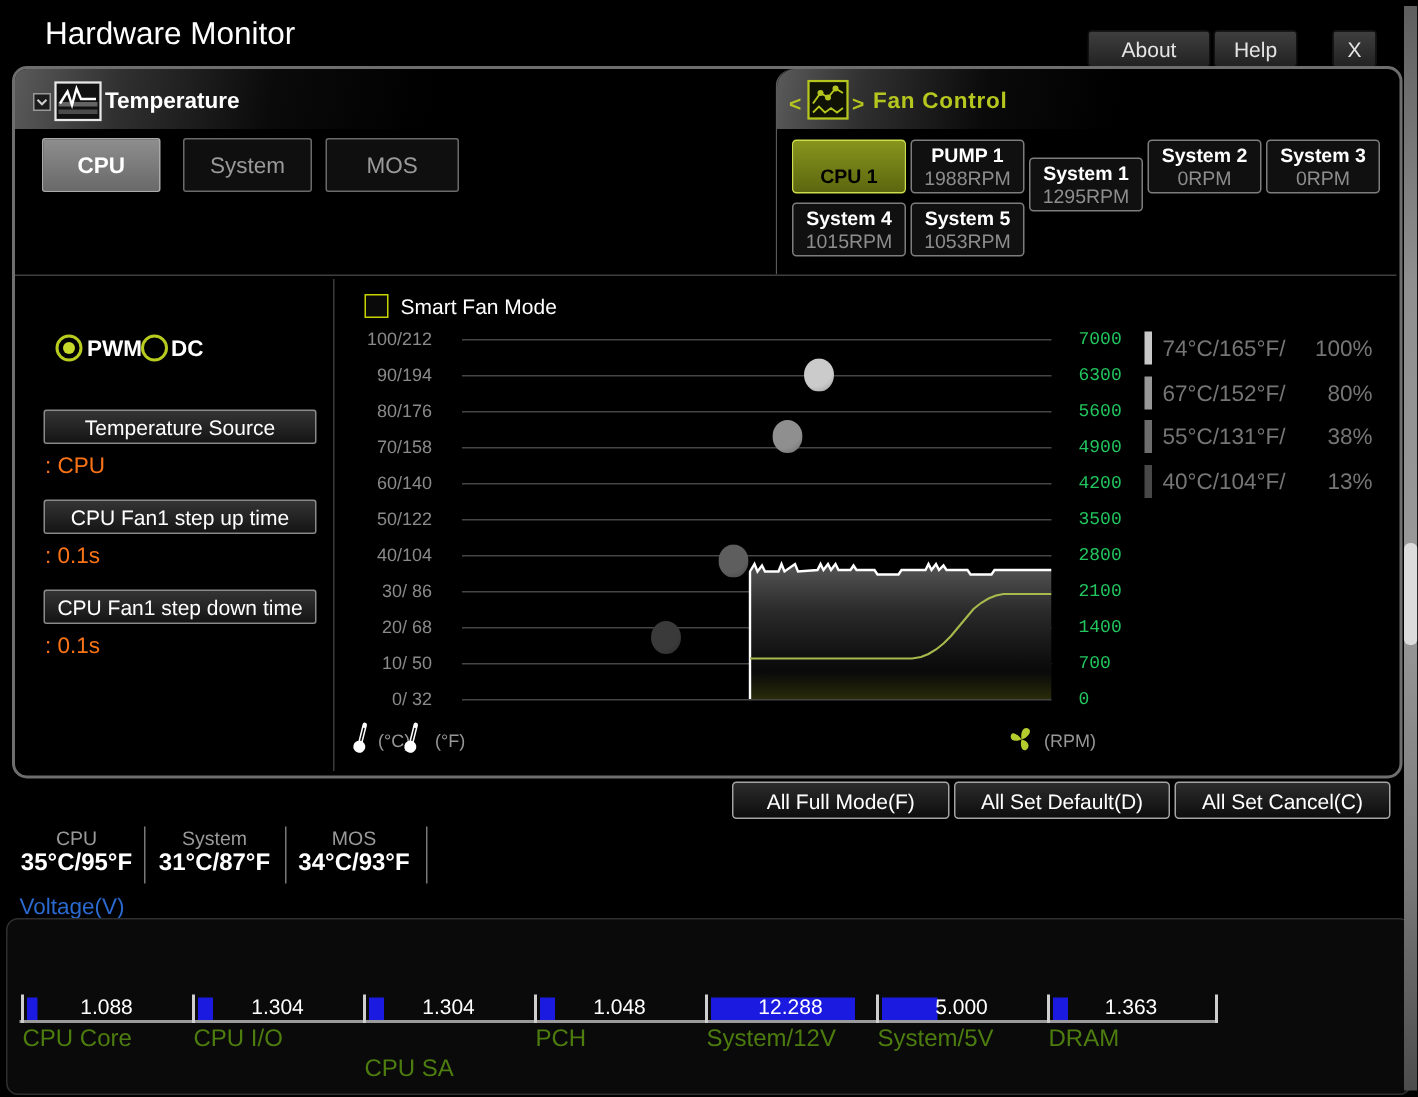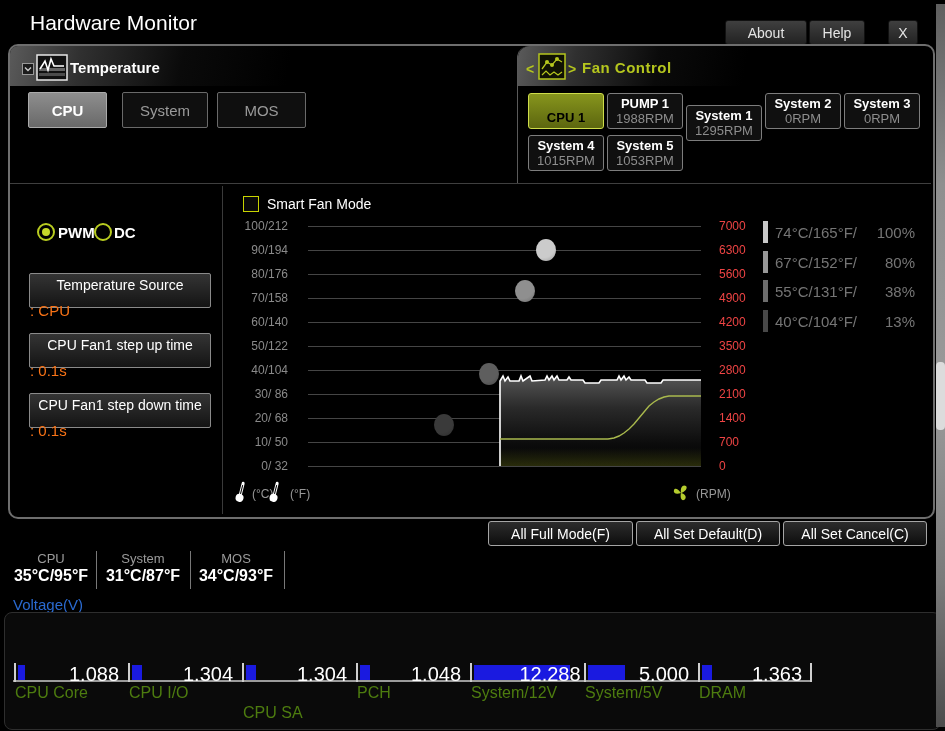--- a/index.html
+++ b/index.html
@@ -31,50 +31,50 @@
            box-sizing:border-box;text-align:center;}
   .fan-btn .fname{display:block;font-size:13px;font-weight:bold;color:#fff;margin-top:2px;}
   .fan-btn .frpm{display:block;font-size:13px;color:#8d8d8d;}
   .fan-btn.sel{background:linear-gradient(#87951d,#5c660f);border:1px solid #cedd4a;}
   .fan-btn.sel .fname,.fan-btn.sel .frpm{color:#000;margin-top:16px;}
   
   .radio{position:absolute;width:14px;height:14px;border:2px solid #b8cc20;border-radius:50%;
          background:#000;box-sizing:content-box;}
   .radio.sel::after{content:"";position:absolute;left:3px;top:3px;width:8px;height:8px;border-radius:50%;background:#c6d82a;}
   .radio-label{position:absolute;font-size:15px;font-weight:bold;color:#fff;}
-  .field-btn{position:absolute;left:19px;width:182px;height:35px;line-height:23px;text-align:center;
+  .field-btn{position:absolute;left:19px;width:182px;height:23px;line-height:23px;text-align:center;
              font-size:14px;color:#fff;background:linear-gradient(#343434,#141414);
              border:1px solid #8a8a8a;border-radius:2px;box-sizing:border-box;}
   .field-val{position:absolute;left:20px;font-size:15px;color:#f97316;}
   #smart-box{left:233px;top:150px;width:14px;height:14px;border:1px solid #c8d400;background:#0a0a0a;}
   #smart-label{left:257px;top:150px;font-size:14px;color:#fff;}
   
   #chart{left:298px;top:180px;width:393px;height:241px;overflow:visible;}
   .gline{position:absolute;left:0;width:393px;height:1px;background:#454545;}
   .yl{position:absolute;width:80px;left:-100px;text-align:right;font-size:12px;color:#8a8a8a;}
-  .yr{position:absolute;left:411px;font-size:12px;color:#ef4444;}
+  .yr{position:absolute;left:411px;font-size:12px;color:#22c55e;font-family:Liberation Mono, monospace;}
   .dot{position:absolute;width:20px;height:22px;border-radius:50%;}
   .crow-bar{position:absolute;left:455px;width:5px;height:22px;}
   .crow-temp{position:absolute;left:467px;width:130px;font-size:15px;color:#757575;}
   .crow-pct{position:absolute;left:540px;width:67px;text-align:right;font-size:15px;color:#757575;}
   .unit-txt{position:absolute;font-size:12px;color:#979797;}
   
   .act-btn{top:521px;height:25px;line-height:25px;text-align:center;font-size:14px;color:#fff;
            background:linear-gradient(#2c2c2c,#0d0d0d);border:1px solid #a5a5a5;border-radius:3px;box-sizing:border-box;}
   .st-col{position:absolute;top:551px;width:90px;text-align:center;}
   .st-label{font-size:13px;color:#9a9a9a;}
   .st-val{font-size:16px;font-weight:bold;color:#fff;margin-top:1px;}
   .st-sep{position:absolute;top:551px;width:1px;height:38px;background:#787878;}
   #volt-title{left:13px;top:596px;font-size:15px;color:#2a6ad0;}
   #volt-panel{left:4px;top:612px;width:937px;height:118px;background:#0a0a0a;
               border:1px solid #2e2e2e;border-radius:8px;box-sizing:border-box;}
   #volt-base{left:13px;top:680px;width:799px;height:2px;background:#9b9b9b;}
   .vtick{position:absolute;top:663px;width:2px;height:19px;background:#cfcfcf;}
   .vbar{position:absolute;top:665px;height:15px;background:#1a1ae0;}
-  .vval{position:absolute;top:663px;font-size:20px;color:#fff;text-align:center;margin-left:23px;}
+  .vval{position:absolute;top:663px;font-size:14px;color:#fff;text-align:center;}
   .vlabel{position:absolute;top:684px;font-size:16px;color:#4d7c0f;}
   
   #scroll-track{left:936px;top:4px;width:9px;height:723px;
     background:linear-gradient(180deg,#5f5f5f 0%,#8f8f8f 25%,#9a9a9a 55%,#7a7a7a 80%,#4c4c4c 100%);}
   #scroll-thumb{left:936px;top:362px;width:9px;height:68px;background:#dcdcdc;border-radius:4px;}
 </style>
 </head>
 <body>
 
 <div id="root">

